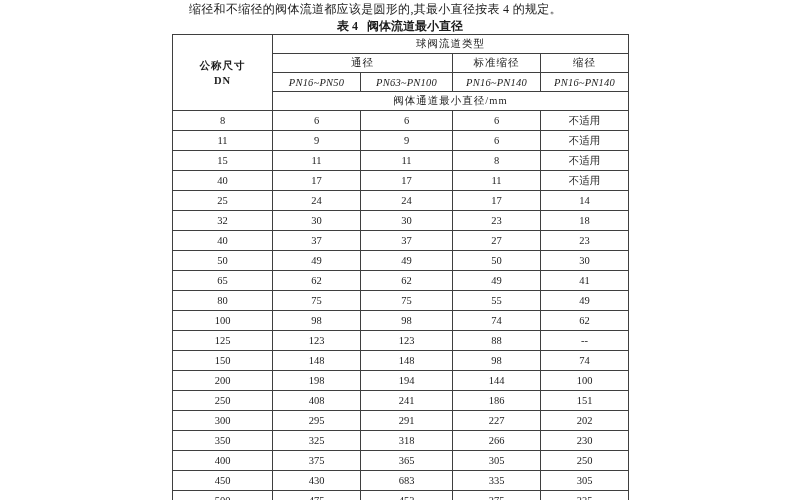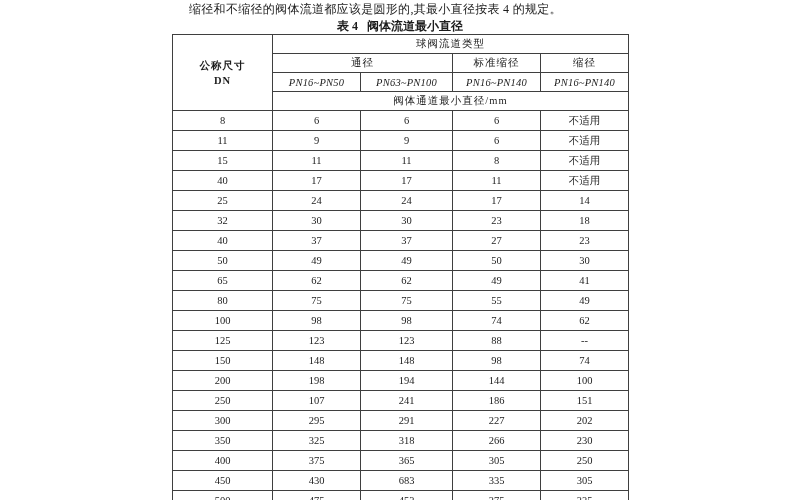--- a/index.html
+++ b/index.html
@@ -204,21 +204,21 @@
   <tr>
     <td>200</td>
     <td>198</td>
     <td>194</td>
     <td>144</td>
     <td>100</td>
   </tr>
 
   <tr>
     <td>250</td>
-    <td>107</td>
+    <td>408</td>
     <td>241</td>
     <td>186</td>
     <td>151</td>
   </tr>
 
   <tr>
     <td>300</td>
     <td>295</td>
     <td>291</td>
     <td>227</td>

